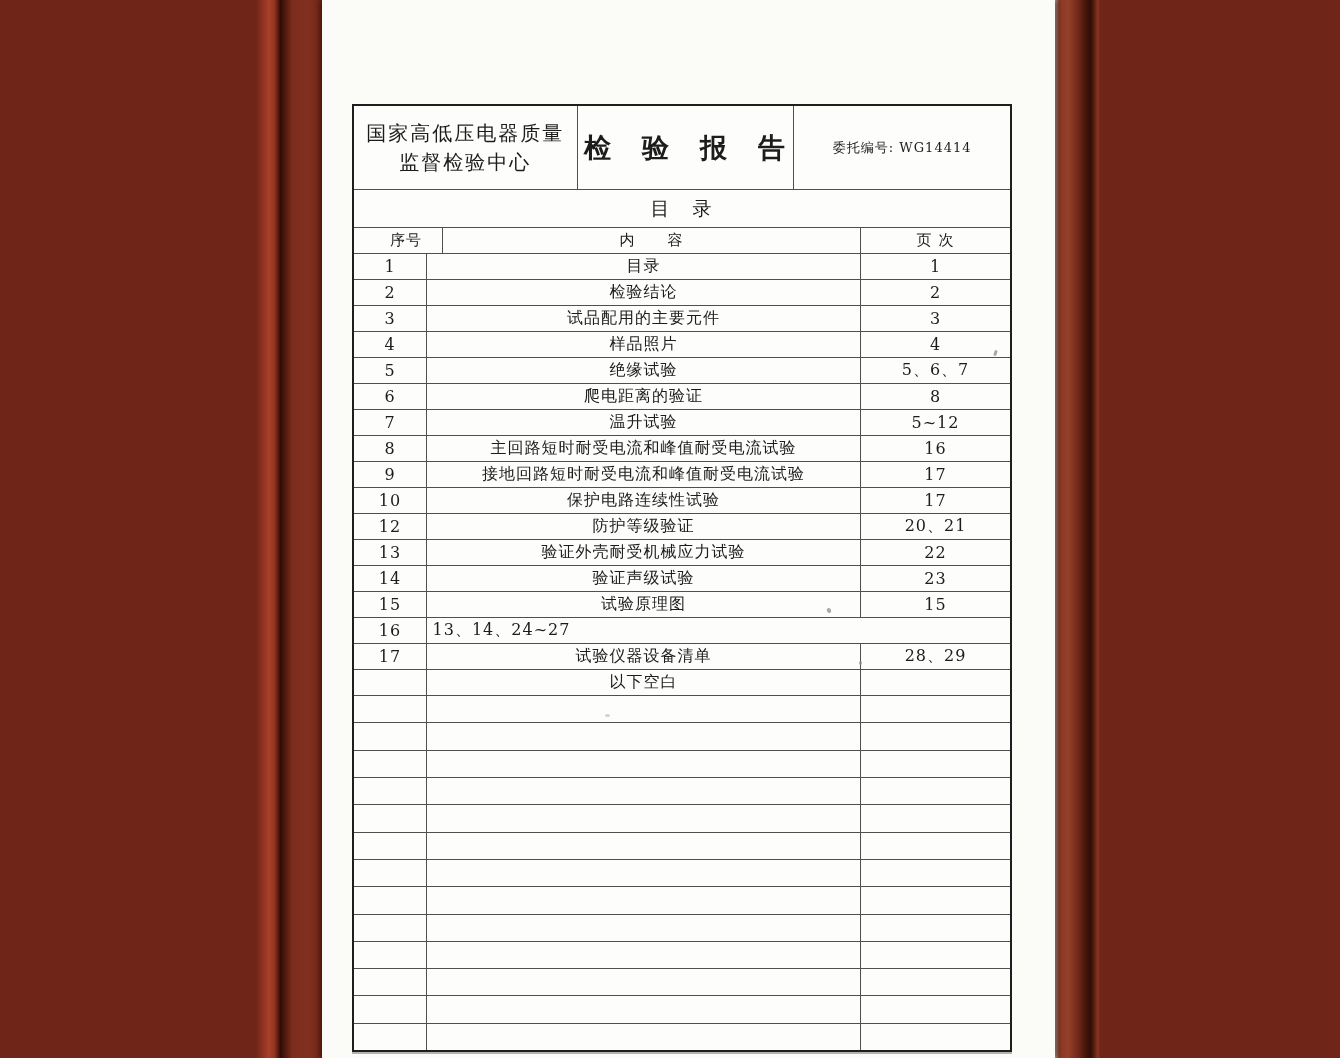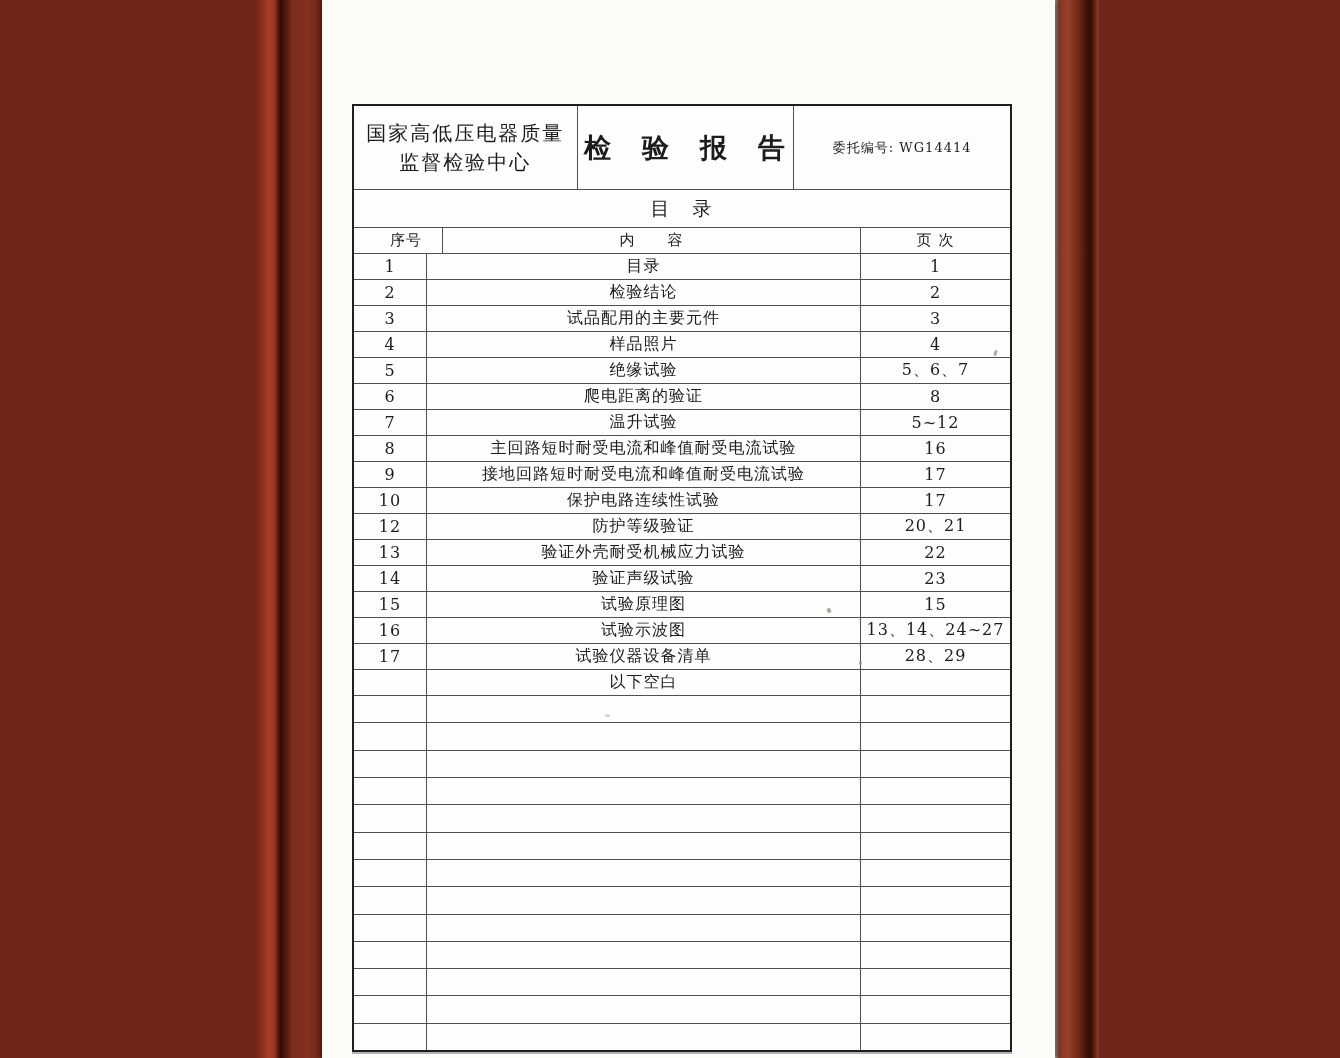--- a/index.html
+++ b/index.html
@@ -167,21 +167,20 @@
           <div class="cell c2">验证声级试验</div>
           <div class="cell c3">23</div>
         </div>
         <div class="trow">
           <div class="cell c1">15</div>
           <div class="cell c2">试验原理图</div>
           <div class="cell c3">15</div>
         </div>
         <div class="trow">
           <div class="cell c1">16</div>
-          <div class="cell c2">试验示波图</div>
           <div class="cell c3">13、14、24~27</div>
         </div>
         <div class="trow">
           <div class="cell c1">17</div>
           <div class="cell c2">试验仪器设备清单</div>
           <div class="cell c3">28、29</div>
         </div>
         <div class="trow">
           <div class="cell c1"></div>
           <div class="cell c2">以下空白</div>

